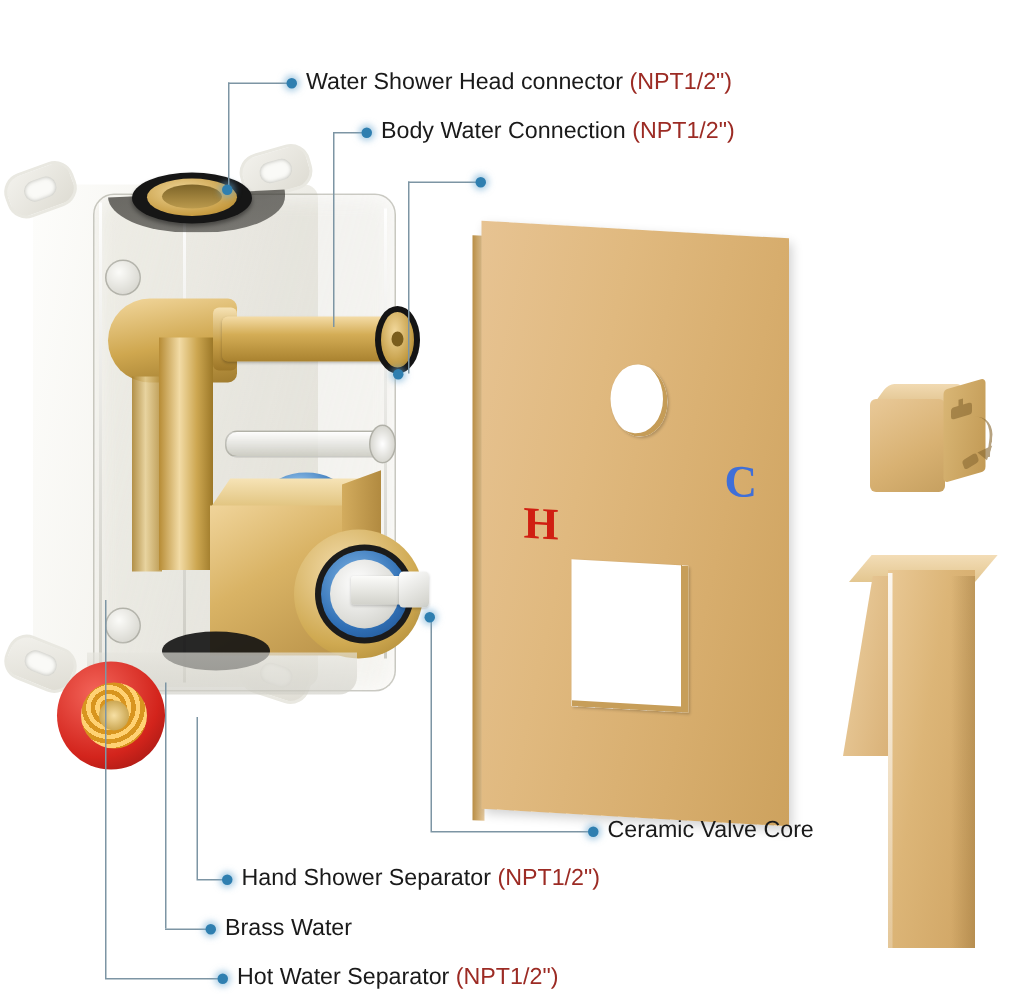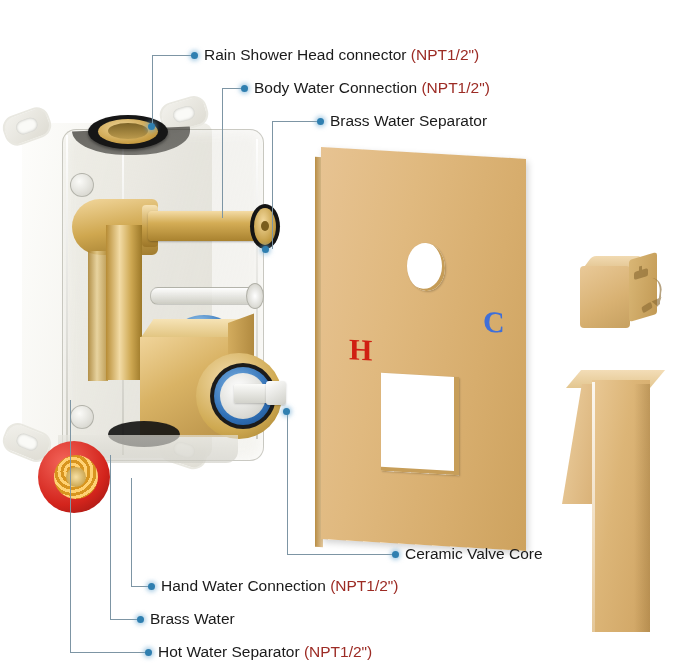--- a/index.html
+++ b/index.html
@@ -396,51 +396,48 @@
     <div class="lv-front"></div>
     <div class="lv-hl"></div>
     <div class="lv-shadow"></div>
   </div>
 
   <div class="ln v" style="left:152px;top:55px;height:72px;"></div>
   <div class="ln h" style="left:152px;top:55px;width:42px;"></div>
   <div class="dot" style="left:148px;top:123px;"></div>
   <div class="dot" style="left:191px;top:52px;"></div>
   <div class="label" style="left:204px;top:46px;">
-    <span>Rain Shower Head connector </span><span class="npt">(NPT1/2")</span>
+    <span>Water Shower Head connector </span><span class="npt">(NPT1/2")</span>
   </div>
 
   <div class="ln v" style="left:222px;top:88px;height:130px;"></div>
   <div class="ln h" style="left:222px;top:88px;width:22px;"></div>
   <div class="dot" style="left:241px;top:85px;"></div>
   <div class="label" style="left:254px;top:79px;">
     <span>Body Water Connection </span><span class="npt">(NPT1/2")</span>
   </div>
 
   <div class="ln v" style="left:272px;top:121px;height:128px;"></div>
   <div class="ln h" style="left:272px;top:121px;width:48px;"></div>
   <div class="dot" style="left:262px;top:246px;"></div>
   <div class="dot" style="left:317px;top:118px;"></div>
-  <div class="label" style="left:330px;top:112px;">
-    <span>Brass Water Separator</span>
-  </div>
 
   <div class="ln v" style="left:287px;top:412px;height:142px;"></div>
   <div class="ln h" style="left:287px;top:554px;width:108px;"></div>
   <div class="dot" style="left:283px;top:408px;"></div>
   <div class="dot" style="left:392px;top:551px;"></div>
   <div class="label" style="left:405px;top:545px;">
     <span>Ceramic Valve Core</span>
   </div>
 
   <div class="ln v" style="left:131px;top:478px;height:108px;"></div>
   <div class="ln h" style="left:131px;top:586px;width:20px;"></div>
   <div class="dot" style="left:148px;top:583px;"></div>
   <div class="label" style="left:161px;top:577px;">
-    <span>Hand Water Connection </span><span class="npt">(NPT1/2")</span>
+    <span>Hand Shower Separator </span><span class="npt">(NPT1/2")</span>
   </div>
 
   <div class="ln v" style="left:110px;top:455px;height:164px;"></div>
   <div class="ln h" style="left:110px;top:619px;width:30px;"></div>
   <div class="dot" style="left:137px;top:616px;"></div>
   <div class="label" style="left:150px;top:610px;">
     <span>Brass Water</span>
   </div>
 
   <div class="ln v" style="left:70px;top:400px;height:252px;"></div>

